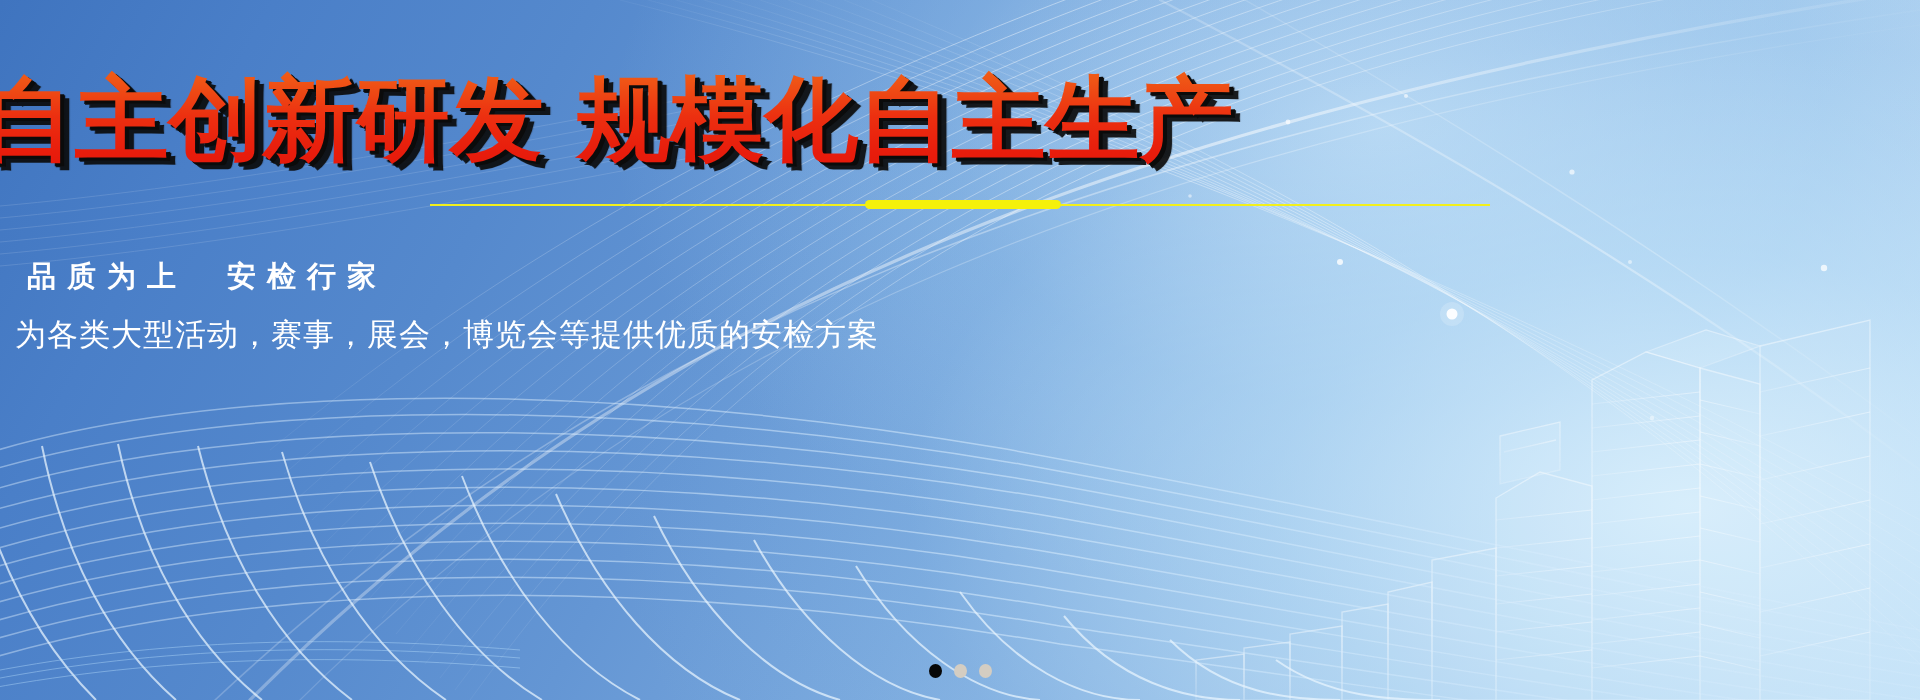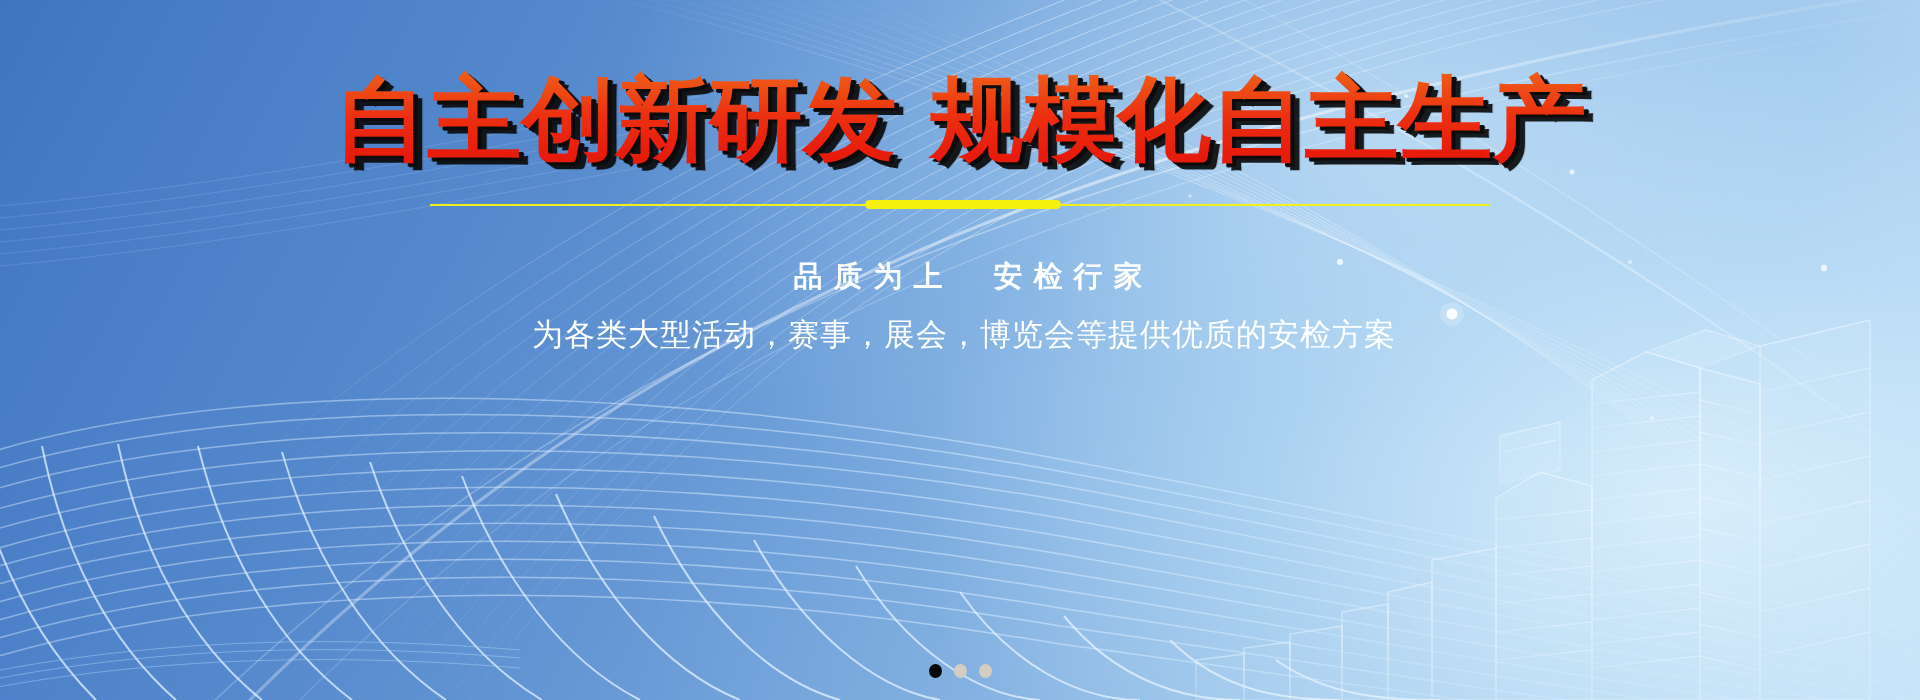--- a/index.html
+++ b/index.html
@@ -49,21 +49,21 @@
     cursor:pointer;
   }
   .dot.active{background:#070707;}
 
   
   .content{
     position:absolute;
     left:0;right:0;
     top:0;
     z-index:8;
-    text-align:center;
+    text-align:left;
   }
 
   .headline{
     margin:0;
     padding-top:68px;
     font-family:"DejaVu Sans","Liberation Sans",sans-serif;
     font-size:92px;
     line-height:104px;
     font-weight:700;
     letter-spacing:0px;
@@ -108,21 +108,21 @@
     font-family:"DejaVu Sans","Liberation Sans",sans-serif;
     font-size:29px;
     line-height:40px;
     font-weight:700;
     color:#ffffff;
     letter-spacing:11px;
     text-indent:11px;
     white-space:nowrap;
   }
   .sub2{
-    margin:16px 0 0 8px;
+    margin:16px 0 0 15px;
     font-family:"DejaVu Sans","Liberation Sans",sans-serif;
     font-size:31px;
     line-height:44px;
     font-weight:400;
     color:#ffffff;
     letter-spacing:1px;
     white-space:nowrap;
   }
 </style>
 </head>

